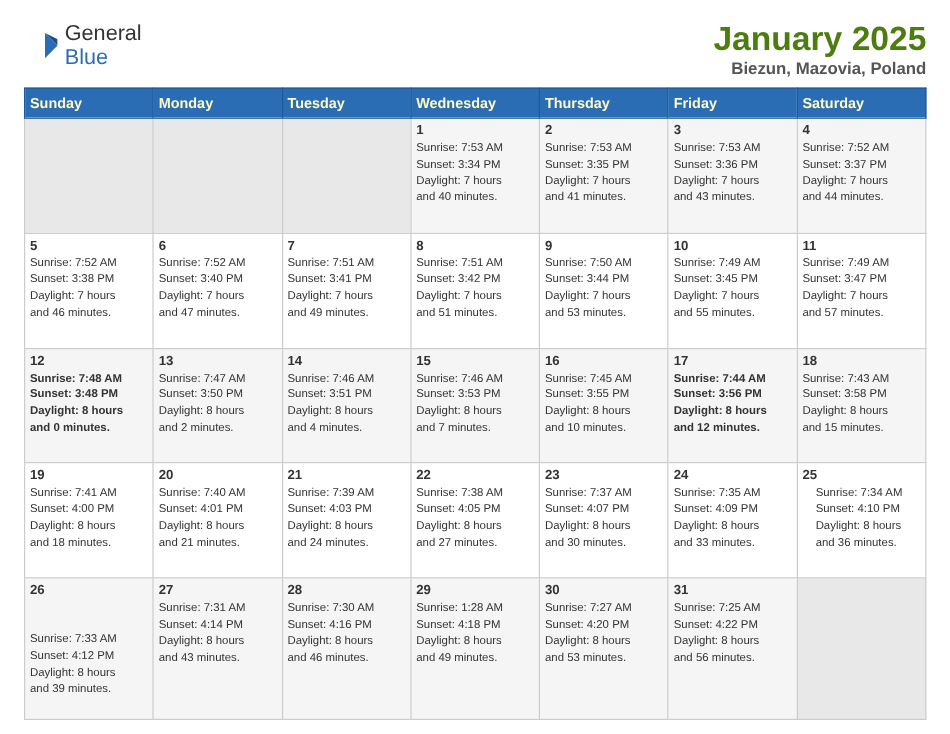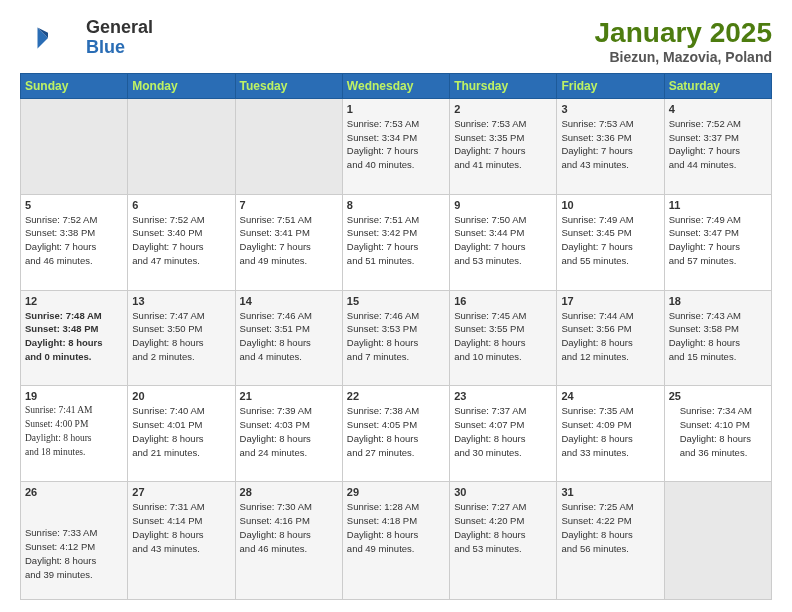--- a/index.html
+++ b/index.html
@@ -23,23 +23,22 @@
       align-items: flex-start;
       margin-bottom: 8px;
     }
     .logo {
       display: flex;
       align-items: center;
       gap: 6px;
     }
     .logo-text {
       font-size: 18px;
-      font-weight: bold;
+      font-weight: normal;
       line-height: 1.1;
-      margin-left: 32px;
     }
     .logo-general { color: #333; }
     .logo-blue { color: #2a6db5; }
     .logo-icon {
       width: 28px;
       height: 28px;
     }
     .title-block {
       text-align: right;
     }
@@ -56,21 +55,21 @@
     }
     .calendar {
       flex: 1;
       border: 1px solid #ccc;
       border-collapse: collapse;
       width: 100%;
       table-layout: fixed;
     }
     .calendar th {
       background: #2a6db5;
-      color: #bef264;
+      color: #fef9c3;
       font-size: 12px;
       font-weight: bold;
       padding: 5px 4px;
       text-align: left;
       border: 1px solid #1d5a99;
       margin-left: 35px;
     }
     .calendar td {
       vertical-align: top;
       border: 1px solid #ccc;
@@ -252,37 +251,37 @@
           </td>
           <td>
             <span class="day-number">16</span>
             <div class="day-info" style="white-space: pre-line;">Sunrise: 7:45 AM
 Sunset: 3:55 PM
 Daylight: 8 hours
 and 10 minutes.</div>
           </td>
           <td>
             <span class="day-number">17</span>
-            <div class="day-info" style="white-space: pre-line;">Sunrise: 7:44 AM
+            <div class="day-info" style="white-space: pre-line; font-weight: bold;">Sunrise: 7:44 AM
 Sunset: 3:56 PM
 Daylight: 8 hours
 and 12 minutes.</div>
           </td>
           <td>
             <span class="day-number">18</span>
             <div class="day-info" style="white-space: pre-line;">Sunrise: 7:43 AM
 Sunset: 3:58 PM
 Daylight: 8 hours
 and 15 minutes.</div>
           </td>
         </tr>
         <tr>
           <td>
             <span class="day-number">19</span>
-            <div class="day-info" style="white-space: pre-line; font-family: Liberation Serif, serif;">Sunrise: 7:41 AM
+            <div class="day-info" style="white-space: pre-line;">Sunrise: 7:41 AM
 Sunset: 4:00 PM
 Daylight: 8 hours
 and 18 minutes.</div>
           </td>
           <td>
             <span class="day-number">20</span>
             <div class="day-info" style="white-space: pre-line;">Sunrise: 7:40 AM
 Sunset: 4:01 PM
 Daylight: 8 hours
 and 21 minutes.</div>

